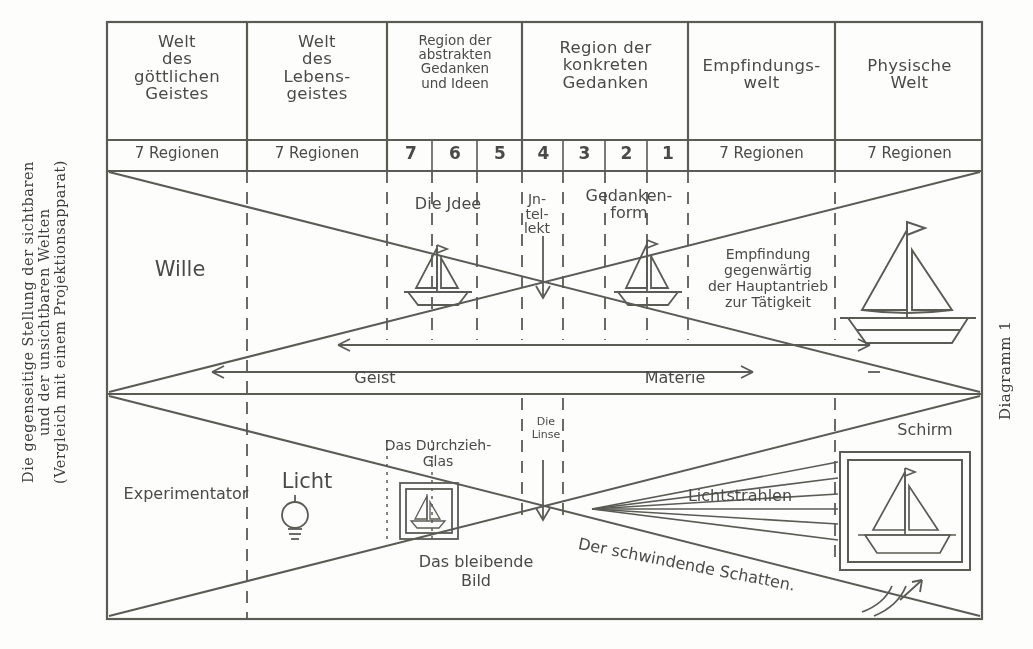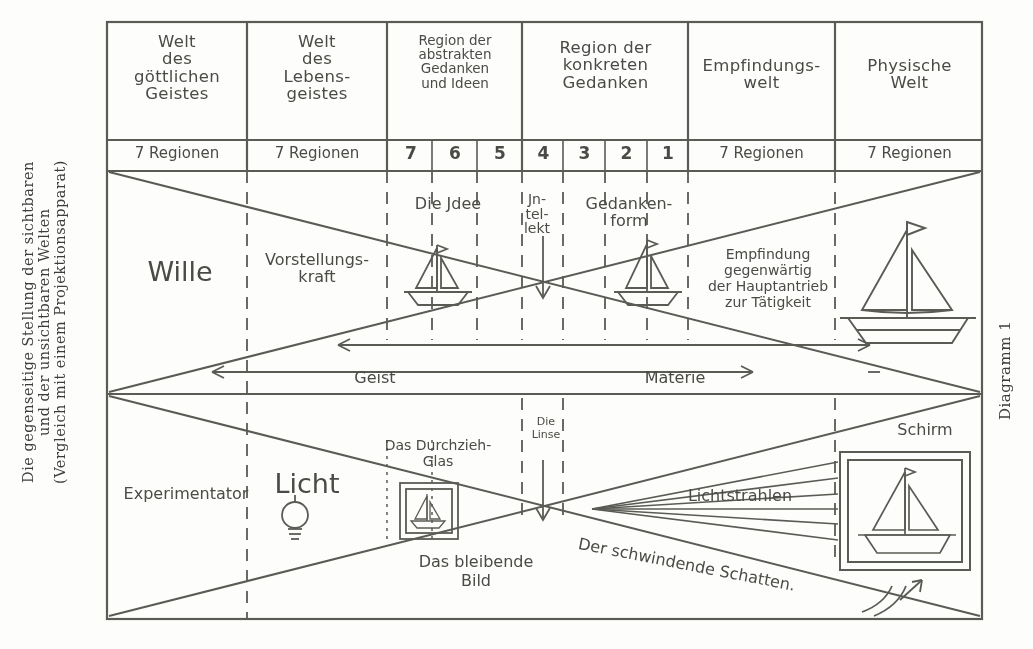--- a/index.html
+++ b/index.html
@@ -26,21 +26,21 @@
     color: #4a4a46;
     line-height: 1.05;
     white-space: pre;
     text-align: center;
   }
   .hand { font-family: "DejaVu Sans", sans-serif; }
   .hdr { font-size: 16.5px; letter-spacing: .3px; }
   .hdr-sm { font-size: 13.5px; }
   .region-num { font-size: 17px; font-weight: 600; }
   .regtxt { font-size: 15px; }
-  .big { font-size: 27px; }
+  .big { font-size: 21px; }
   .mid { font-size: 16px; }
   .sml { font-size: 14px; }
   .xsml { font-size: 11px; }
   .vert-left {
     position: absolute;
     writing-mode: vertical-rl;
     transform: rotate(180deg);
     font-family: "DejaVu Serif", serif;
     font-size: 14.5px;
     letter-spacing: .5px;
@@ -246,27 +246,25 @@
 
   <div class="txt region-num hand" style="left:390px; top:145px; width:42px;">7</div>
   <div class="txt region-num hand" style="left:433px; top:145px; width:44px;">6</div>
   <div class="txt region-num hand" style="left:478px; top:145px; width:44px;">5</div>
   <div class="txt region-num hand" style="left:524px; top:145px; width:39px;">4</div>
   <div class="txt region-num hand" style="left:564px; top:145px; width:41px;">3</div>
   <div class="txt region-num hand" style="left:606px; top:145px; width:41px;">2</div>
   <div class="txt region-num hand" style="left:648px; top:145px; width:40px;">1</div>
 
   <div class="txt big hand" style="left:118px; top:258px; width:124px;">Wille</div>
-  <div class="txt mid hand" style="left:250px; top:252px; width:134px;">Vorstellungs-
-kraft</div>
   <div class="txt mid hand" style="left:390px; top:196px; width:116px;">Die Jdee</div>
   <div class="txt sml hand" style="left:511px; top:192px; width:52px;">Jn-
 tel-
 lekt</div>
-  <div class="txt mid hand" style="left:566px; top:196px; width:126px;">Gedanken-
+  <div class="txt mid hand" style="left:566px; top:188px; width:126px;">Gedanken-
 form</div>
   <div class="txt sml hand" style="left:688px; top:246px; width:160px; line-height:1.15;">Empfindung
 gegenwärtig
 der Hauptantrieb
 zur Tätigkeit</div>
   <div class="txt mid hand" style="left:300px; top:370px; width:150px;">Geist</div>
   <div class="txt mid hand" style="left:600px; top:370px; width:150px;">Materie</div>
 
   <div class="txt mid hand" style="left:110px; top:486px; width:152px;">Experimentator</div>
   <div class="txt big hand" style="left:252px; top:470px; width:110px;">Licht</div>

